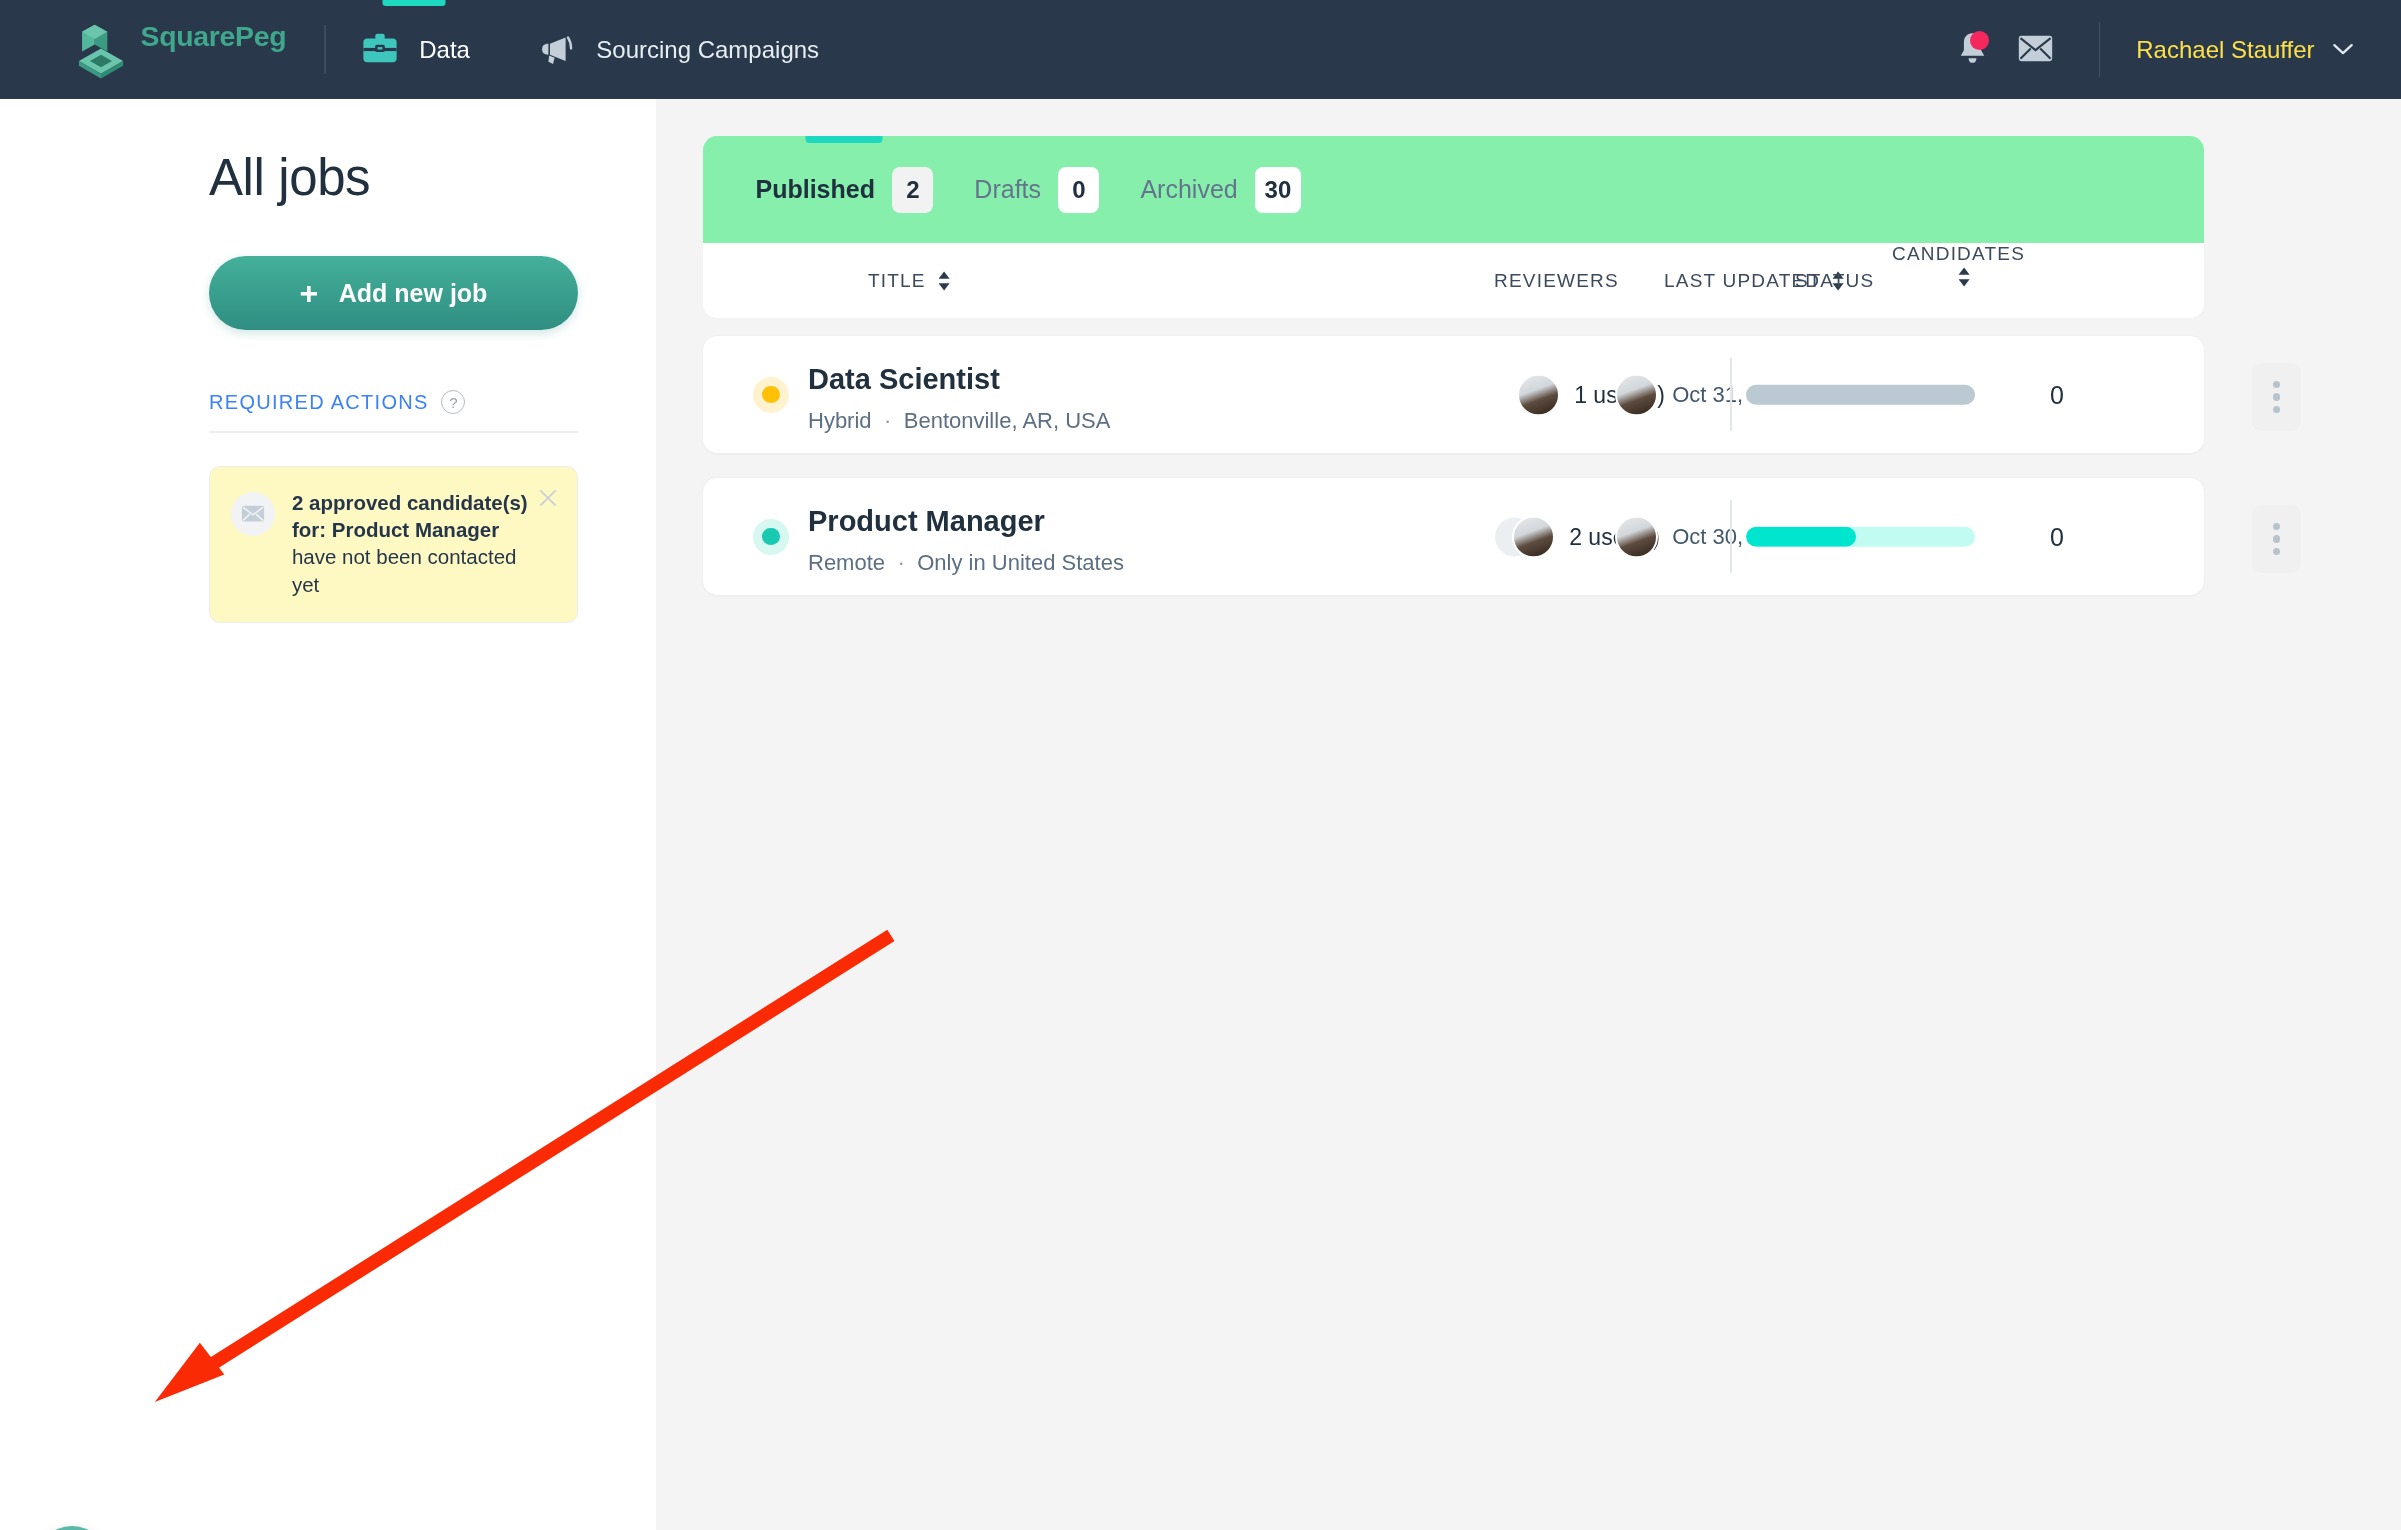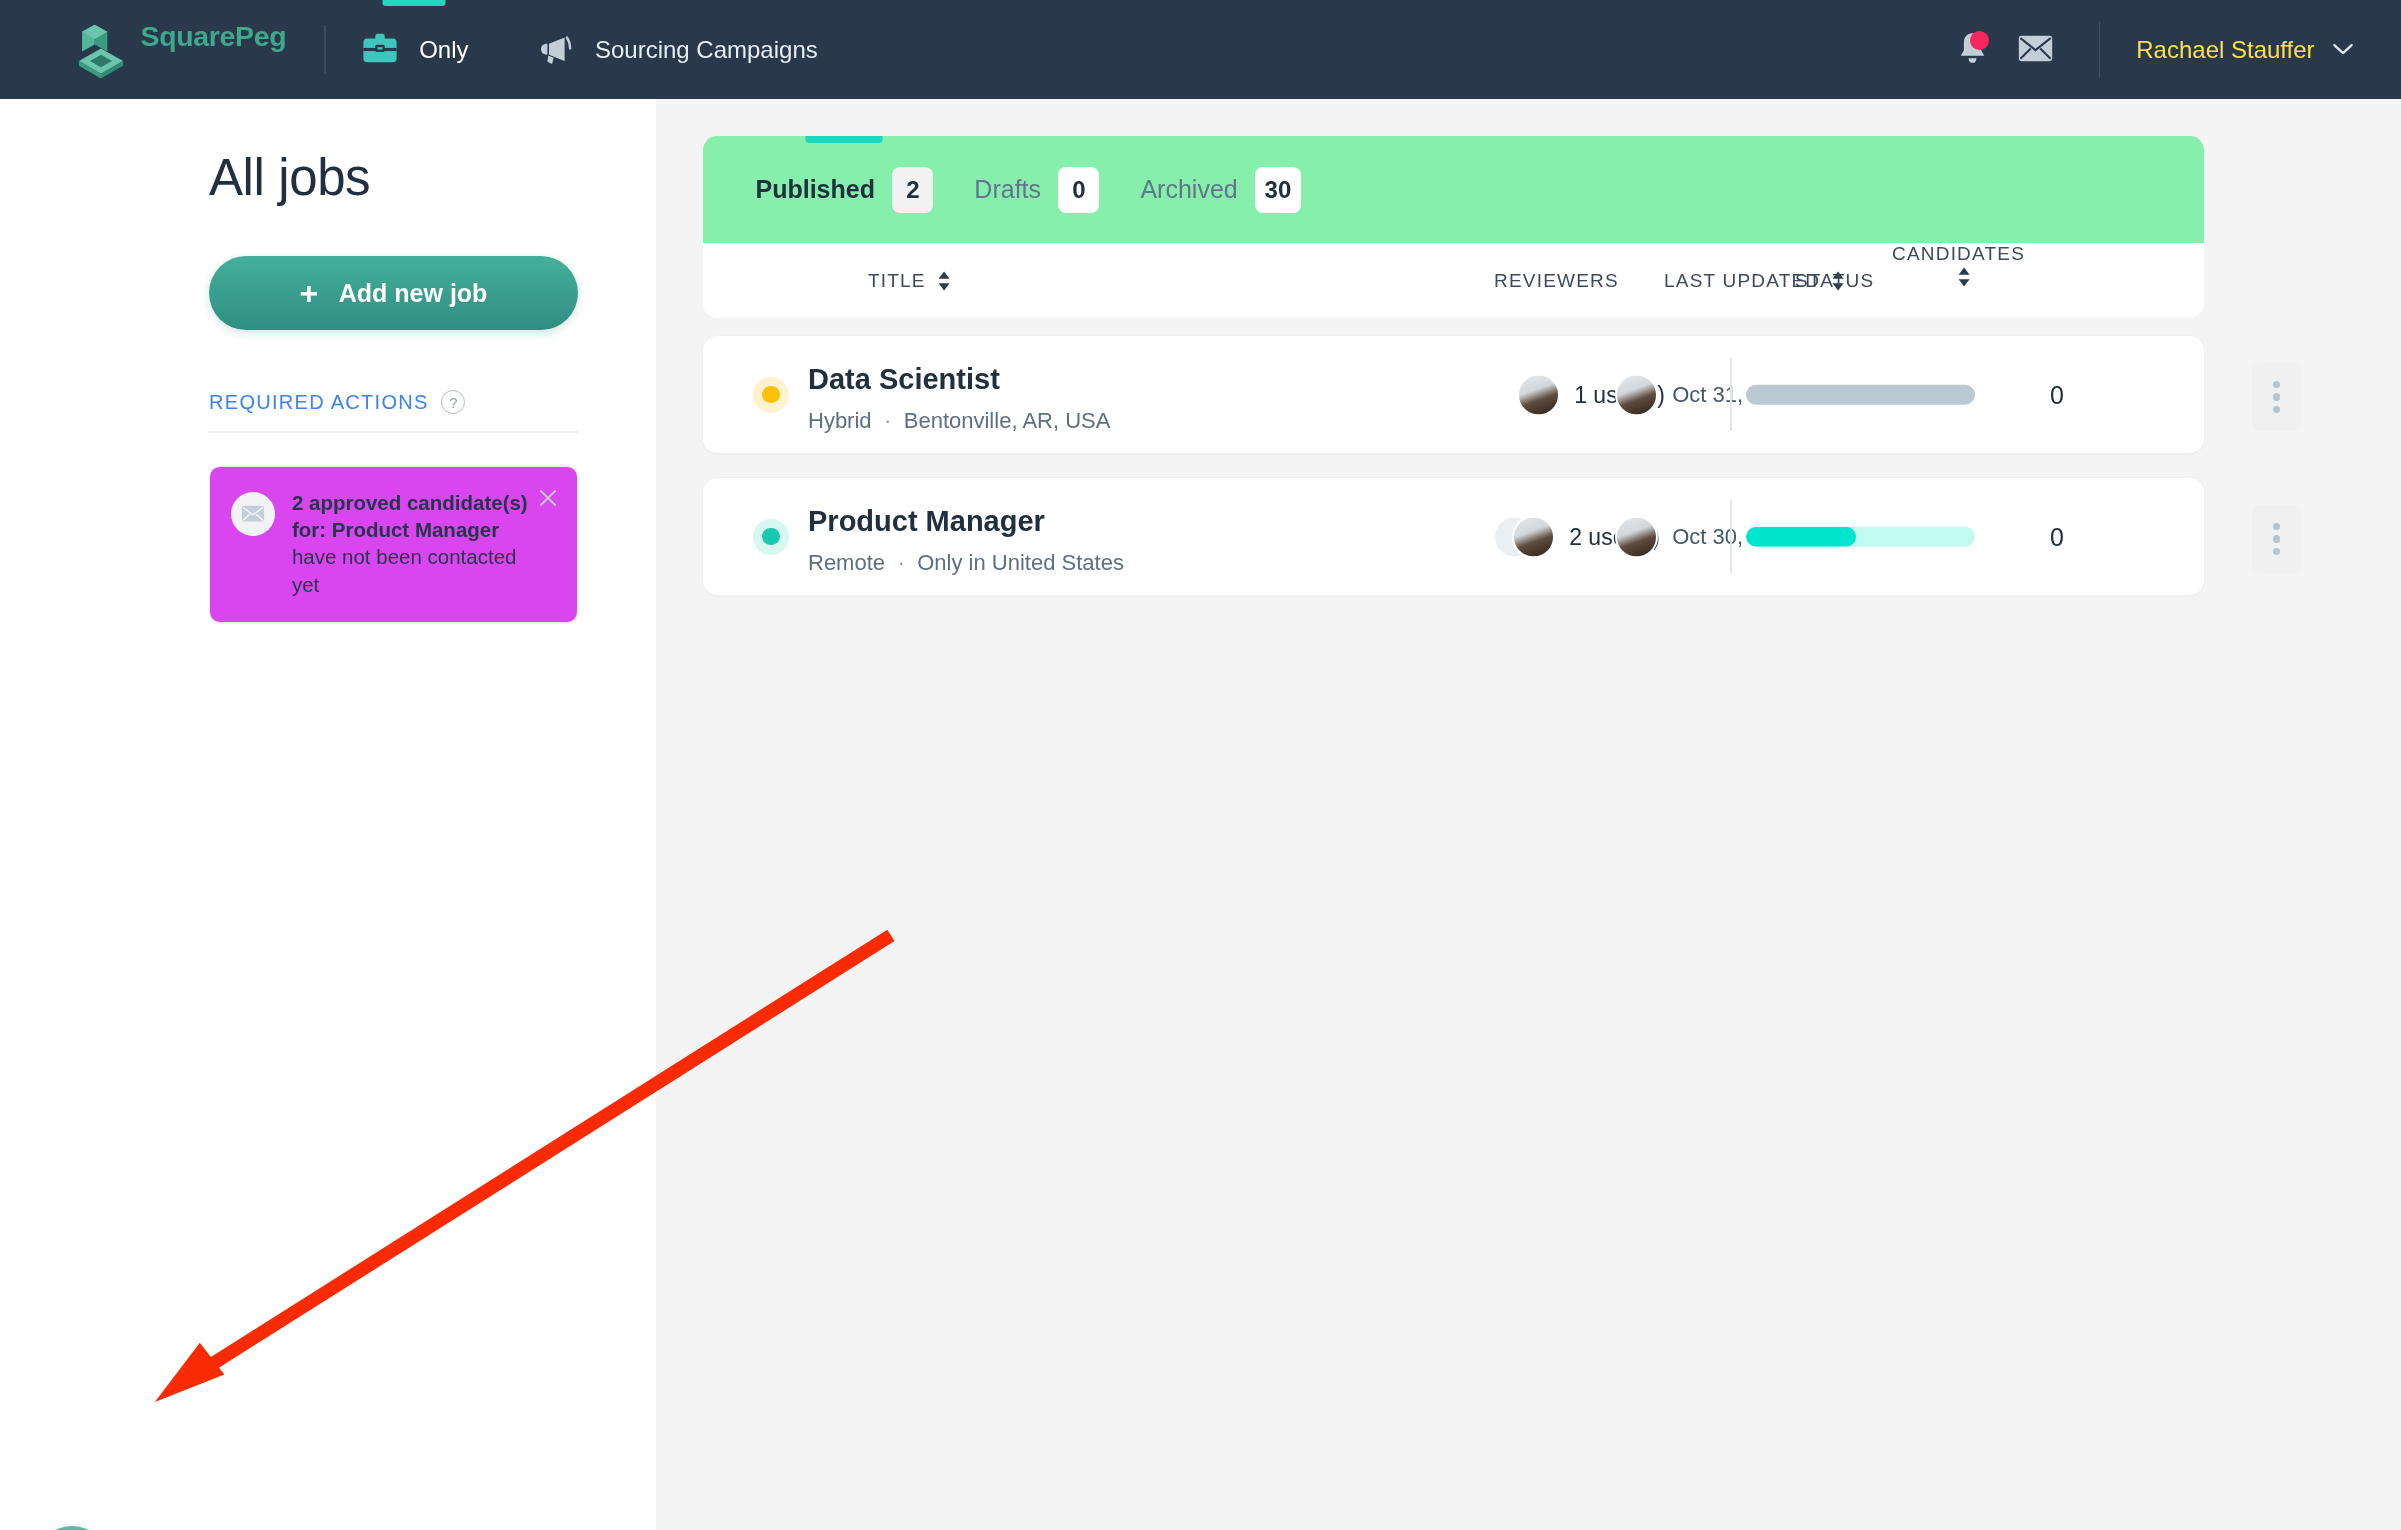--- a/index.html
+++ b/index.html
@@ -86,21 +86,21 @@
     font-size: 20px; letter-spacing: 1.3px; color: #3b82f6; font-weight: normal;
   }
   .help-circle {
     margin-left: 12.6px; width: 24px; height: 24px; border-radius: 50%;
     border: 1.6px solid #b4bcc5; color: #9aa4ae; font-size: 15px;
     display: flex; align-items: center; justify-content: center; cursor: pointer;
   }
   .req-rule { margin: 17.4px 0 0 209px; width: 369px; height: 1.6px; background: #ededed; }
   .req-card {
     margin: 33px 0 0 209px; width: 369px;
-    background: #d946ef; border: 1.6px solid #ededed; border-radius: 11px;
+    background: #fef9c3; border: 1.6px solid #ededed; border-radius: 11px;
     padding: 22px 20.5px 24px 20.5px; display: flex; position: relative;
   }
   .req-mail-ico {
     flex: 0 0 auto; width: 44px; height: 44px; border-radius: 50%;
     background: #f2f3f4; display: flex; align-items: center; justify-content: center;
     margin-top: 3.2px;
   }
   .req-text {
     margin-left: 17.4px; font-size: 20.5px; line-height: 1.33; color: #26364a;
     max-width: 237px;
@@ -252,21 +252,21 @@
     <div class="nav-item active">
       <span class="nav-ico">
         <svg width="38" height="35" viewBox="0 0 48 44">
           <rect x="18" y="2" width="12" height="8" rx="3" fill="#3ec6bc"></rect>
           <rect x="3" y="8" width="42" height="30" rx="5" fill="#3ec6bc"></rect>
           <rect x="3" y="20" width="42" height="4" fill="#29394b"></rect>
           <rect x="18" y="16" width="12" height="9" rx="2" fill="#29394b"></rect>
           <rect x="21" y="19" width="6" height="3" fill="#3ec6bc"></rect>
         </svg>
       </span>
-      <span class="nav-label">Only</span>
+      <span class="nav-label">Data</span>
     </div>
 
     <div class="nav-item">
       <span class="nav-ico">
         <svg width="36" height="32" viewBox="0 0 46 40">
           <path d="M34 4 L34 34 L14 26 L14 12 Z" fill="#c3ced9"></path>
           <path d="M12 12 L12 26 C6 26 4 23 4 19 C4 15 6 12 12 12 Z" fill="#c3ced9"></path>
           <path d="M13 27 L20 30 L18 38 L12 35 Z" fill="#c3ced9"></path>
           <path d="M37 4 Q41 10 41 18" stroke="#c3ced9" stroke-width="3" fill="none" stroke-linecap="round"></path>
         </svg>

